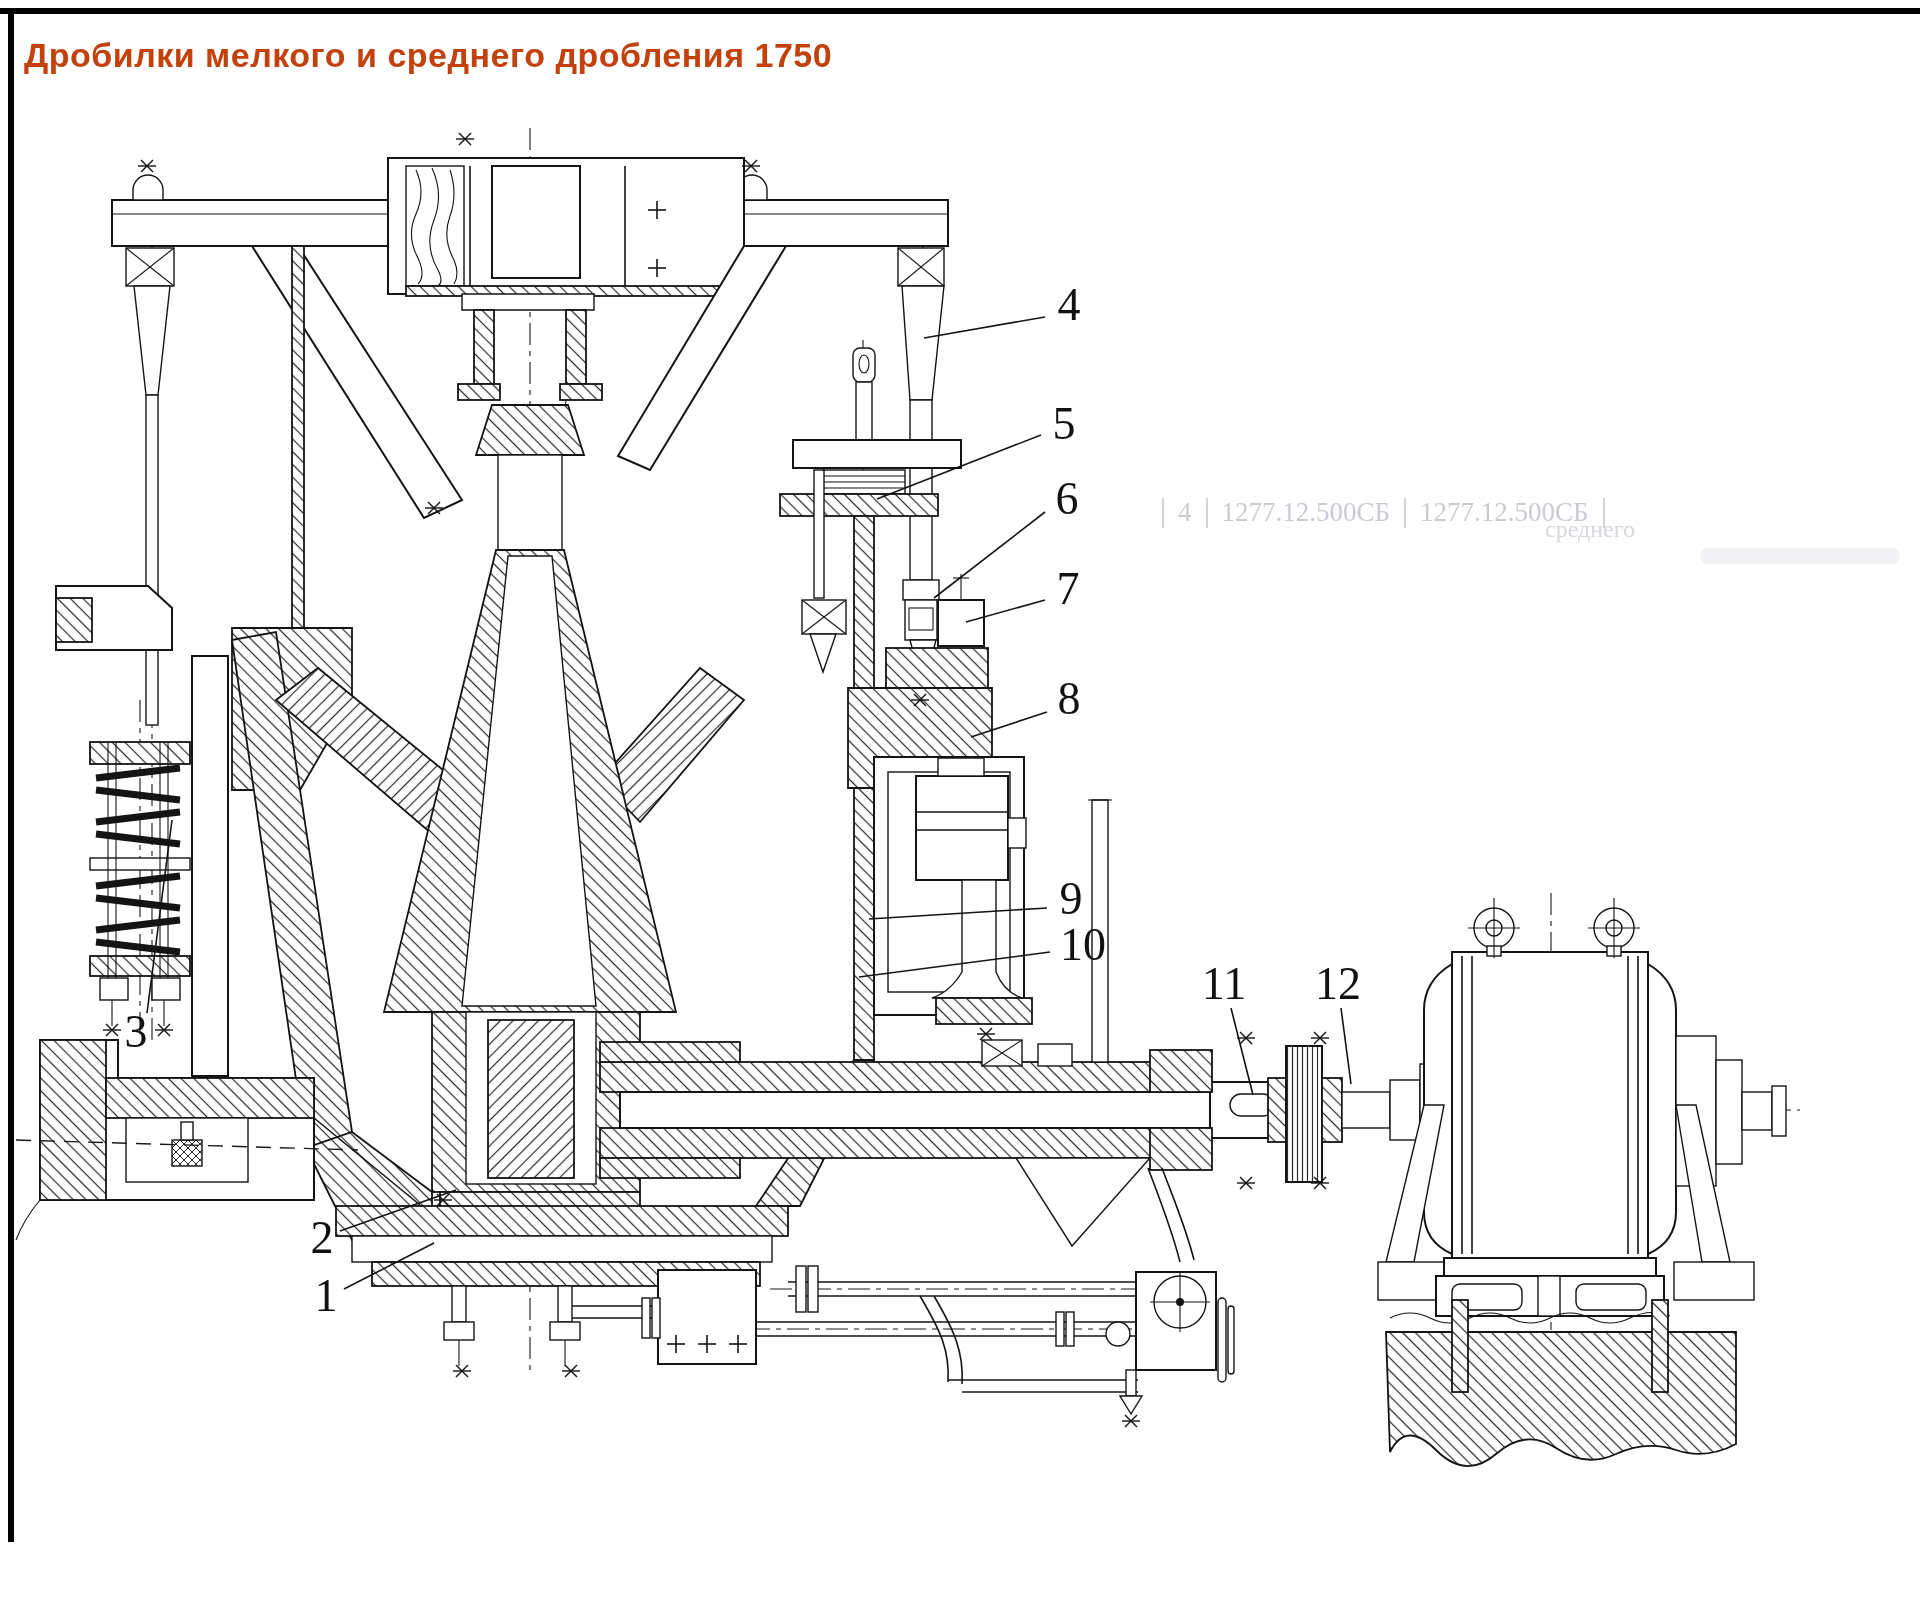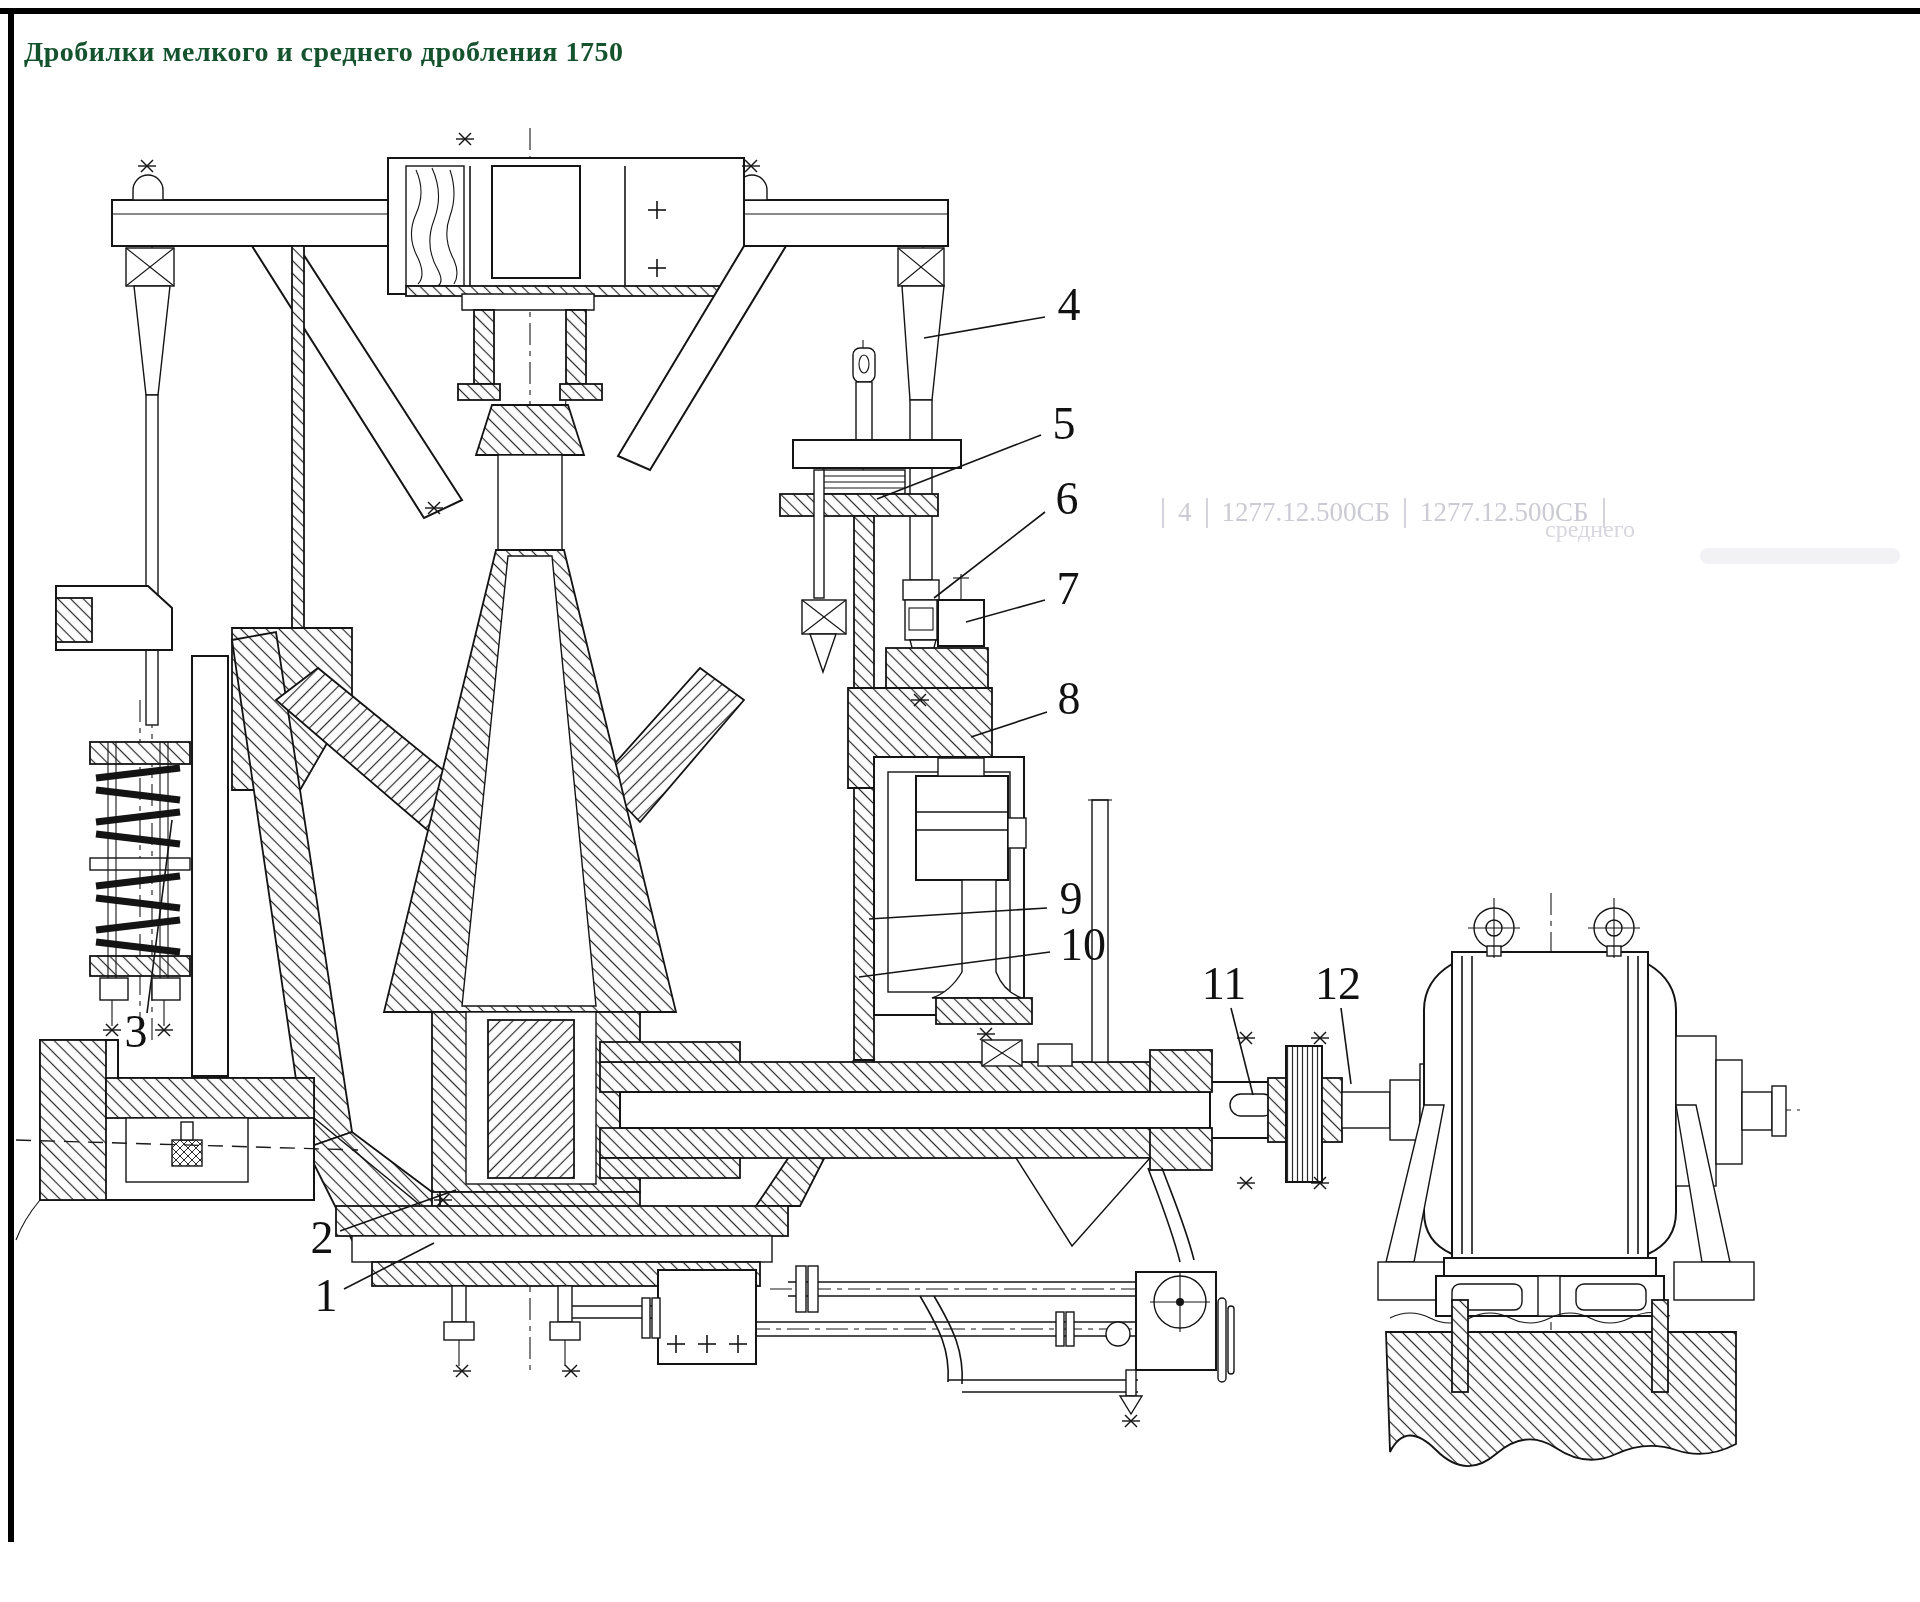--- a/index.html
+++ b/index.html
@@ -1,21 +1,21 @@
 <!DOCTYPE html>
 <html><head>
 <meta charset="utf-8">
 <style>
   html,body{margin:0;padding:0;background:#fff;}
   .page{position:relative;width:1920px;height:1602px;background:#fff;overflow:hidden;
         font-family:"Liberation Serif", serif;}
   .border-top{position:absolute;left:0;top:8px;width:1920px;height:6px;background:#000;}
   .border-left{position:absolute;left:8px;top:8px;width:6px;height:1534px;background:#000;}
-  .title{position:absolute;left:24px;top:36px;margin:0;font-size:28px;font-weight:bold;
-         color:#14532d;letter-spacing:.5px;font-family:Liberation Serif, serif;}
+  .title{position:absolute;left:24px;top:36px;margin:0;font-size:34px;font-weight:bold;
+         color:#c2410c;letter-spacing:.5px;font-family:Liberation Sans, sans-serif;}
   svg.drawing{position:absolute;left:0;top:0;}
   
   .watermark{position:absolute;left:1148px;top:497px;display:flex;align-items:center;
              font-size:27px;color:#cbcbd4;white-space:nowrap;}
   .watermark .sep{width:2px;height:30px;background:#d4d4dc;margin:0 14px;}
   .wm-fragment{position:absolute;left:1545px;top:516px;font-size:24px;color:#d7d7de;}
   .wm-smudge{position:absolute;left:1700px;top:548px;width:200px;height:16px;
              background:#f2f2f5;border-radius:8px;}
   
   .w  {fill:#fff;stroke:#141414;stroke-width:2;}

